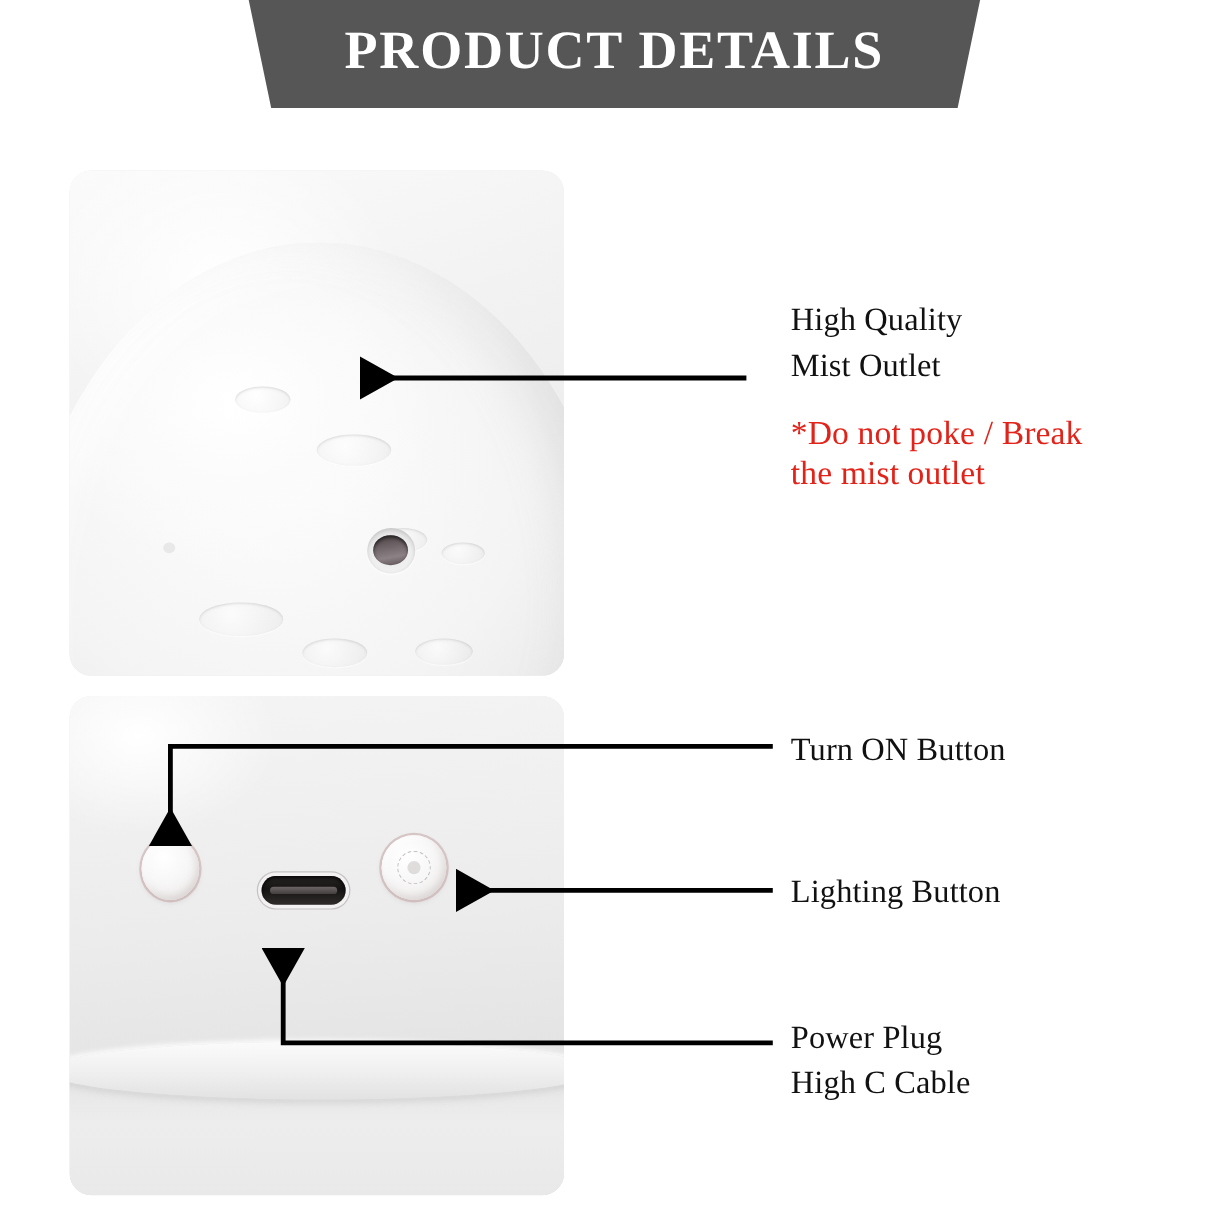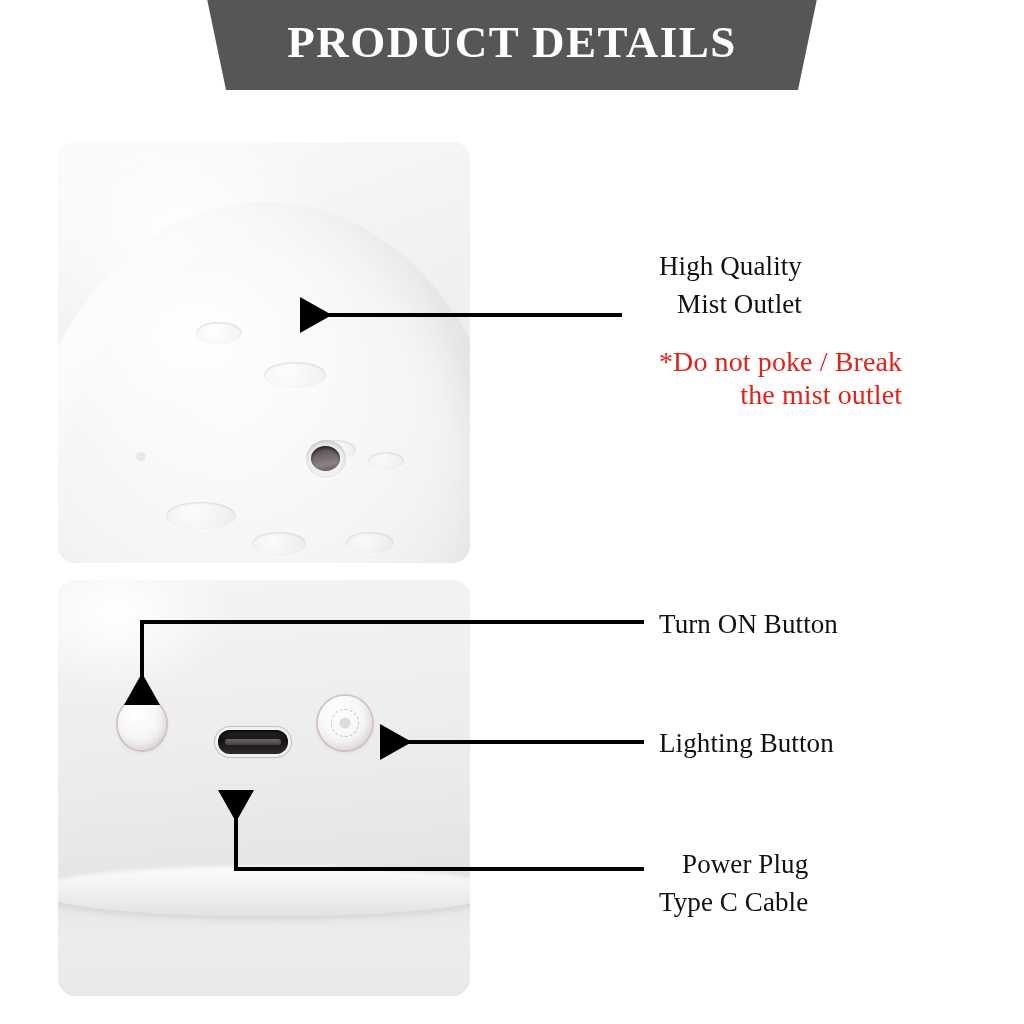--- a/index.html
+++ b/index.html
@@ -226,21 +226,20 @@
   }
 
   
   .label {
     position: absolute;
     color: #111111;
     font-size: 27px;
     line-height: 38px;
     white-space: pre-line;
     letter-spacing: 0.1px;
-    text-align: right;
   }
   .label.warn {
     color: #e2231a;
     font-size: 28px;
     line-height: 33px;
   }
   #label-mist    { left: 659px; top: 247px; }
   #label-warn    { left: 659px; top: 345px; }
   #label-turnon  { left: 659px; top: 605px; }
   #label-light   { left: 659px; top: 724px; }
@@ -315,15 +314,15 @@
 Mist Outlet</div>
 
   <div class="label warn" id="label-warn">*Do not poke / Break
 the mist outlet</div>
 
   <div class="label" id="label-light">Lighting Button</div>
 
   <div class="label" id="label-turnon">Turn ON Button</div>
 
   <div class="label" id="label-power">Power Plug
-Type C Cable</div>
+High C Cable</div>
 
 </div>
 
 </body></html>

